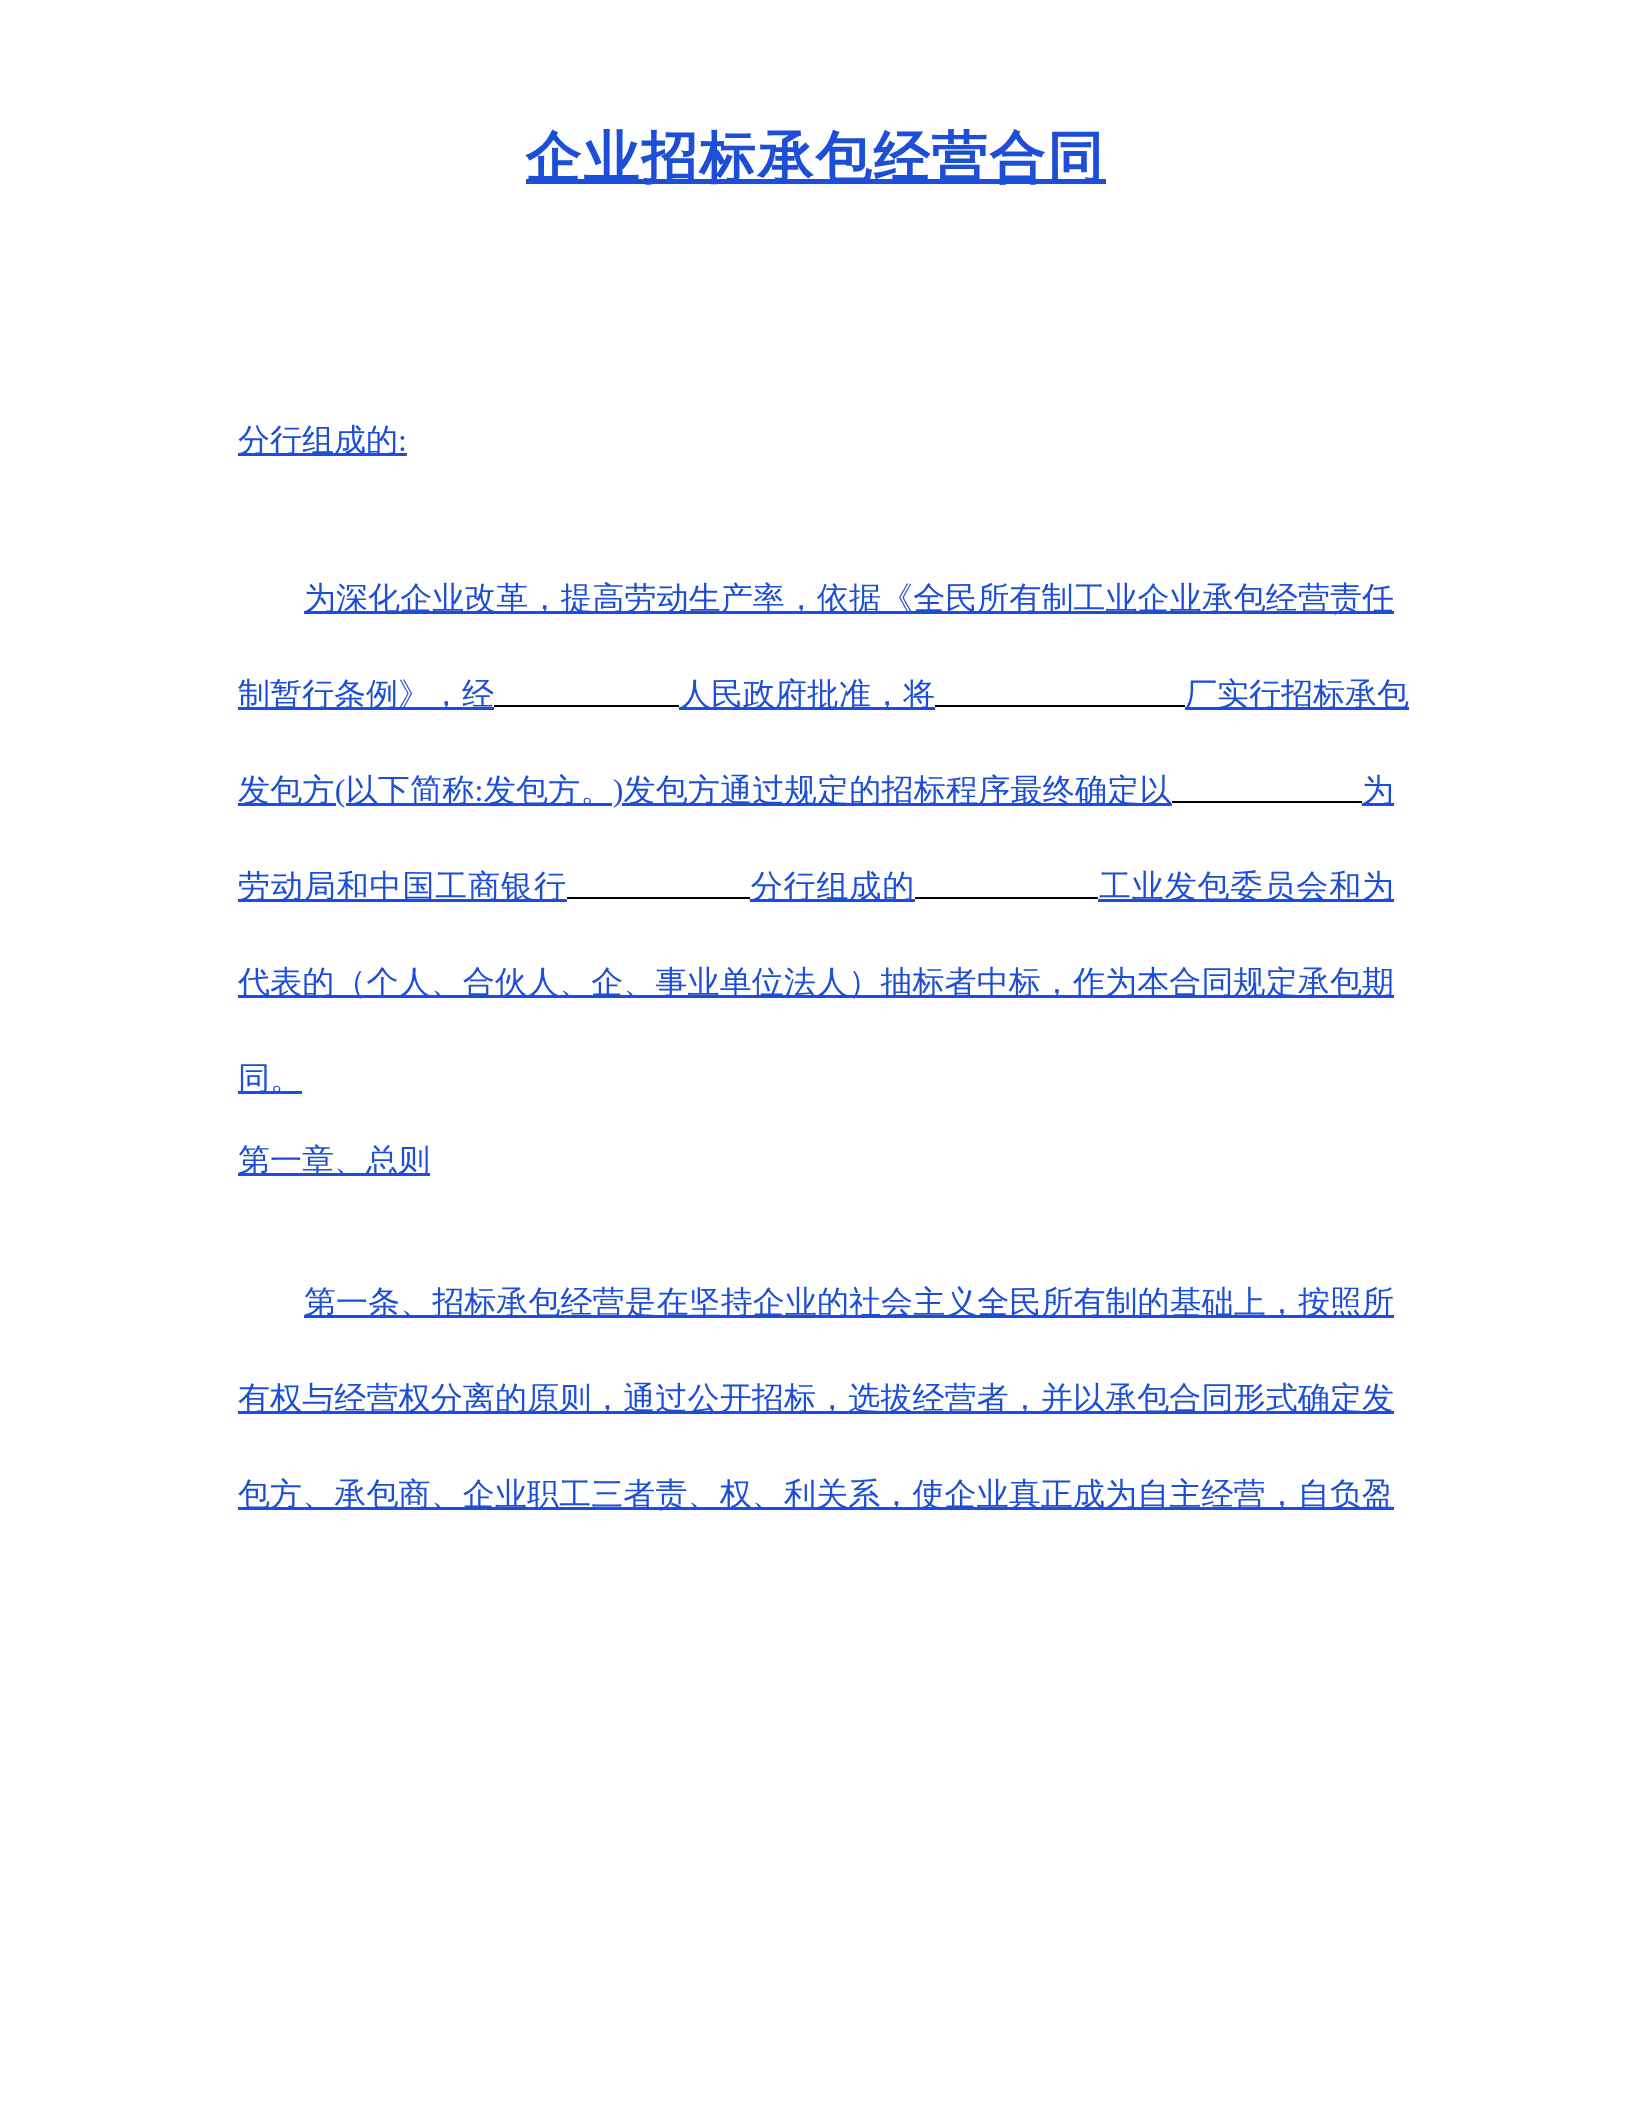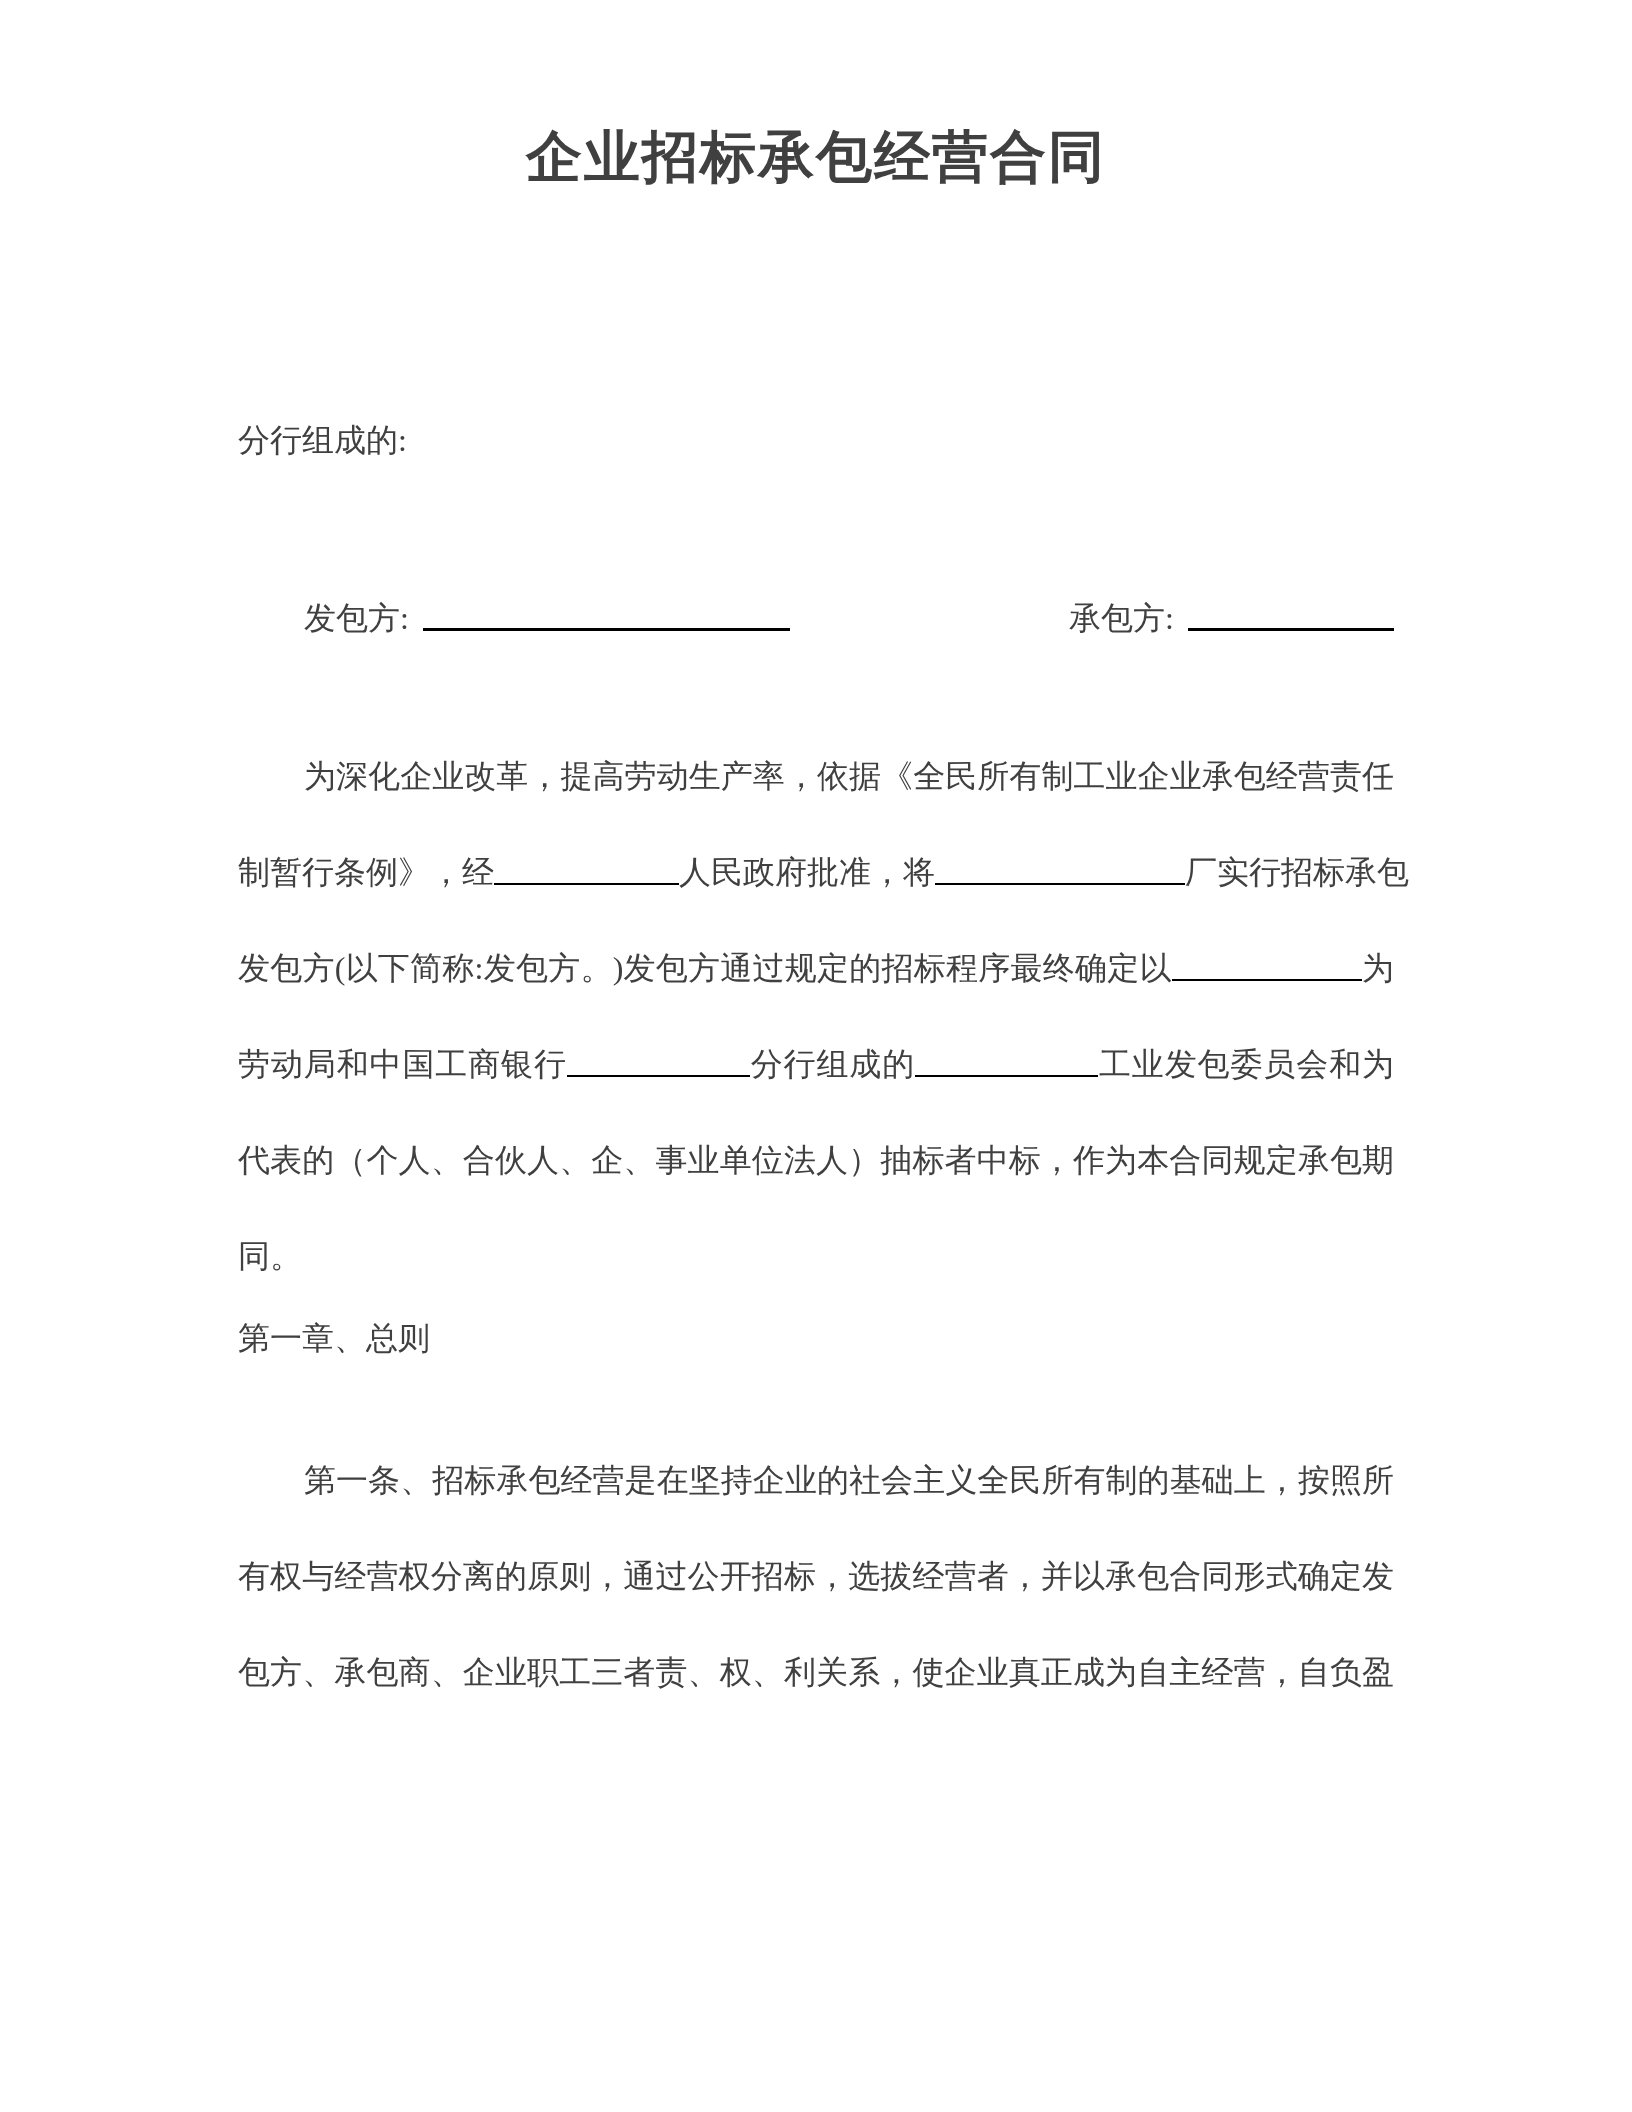--- a/index.html
+++ b/index.html
@@ -10,21 +10,22 @@
     height: 2112px;
     background: #ffffff;
     color: #000000;
     overflow: hidden;
     font-family: "Liberation Serif", "DejaVu Serif", serif;
   }
   .doc {
     margin-left: 238px;
     width: 1156px;
     font-size: 32px;
-    color: #404040;
+    color: #1d4ed8;
+    text-decoration: underline;
   }
   .title {
     padding-top: 122px;
     text-align: center;
     font-family: "Liberation Sans", "DejaVu Sans", sans-serif;
     font-weight: 700;
     font-size: 56px;
     letter-spacing: 2px;
     line-height: 70px;
   }
@@ -66,24 +67,20 @@
 </head>
 <body>
 
 <div class="page">
   <div class="doc">
 
     <div class="title">企业招标承包经营合同</div>
 
     <div class="line intro-line"><span>分行组成的:</span></div>
 
-    <div class="party-row">
-      <span class="party-group"><span>发包方:</span><span class="blank" style="width: 367px;"></span></span>
-      <span class="party-group"><span>承包方:</span><span class="blank" style="width: 206px;"></span></span>
-    </div>
 
     <div class="preamble">
         <div class="line justify indent"><span>为深化企业改革，提高劳动生产率，依据《全民所有制工业企业承包经营责任</span></div>
         <div class="line justify"><span>制暂行条例》，经</span><span class="blank" style="width: 185px;"></span><span>人民政府批准，将</span><span class="blank" style="width: 250px;"></span><span>厂实行招标承包</span></div>
         <div class="line justify"><span>发包方(以下简称:发包方。)发包方通过规定的招标程序最终确定以</span><span class="blank" style="width: 190px;"></span><span>为</span></div>
         <div class="line justify"><span>劳动局和中国工商银行</span><span class="blank" style="width: 183px;"></span><span>分行组成的</span><span class="blank" style="width: 183px;"></span><span>工业发包委员会和为</span></div>
         <div class="line justify"><span>代表的（个人、合伙人、企、事业单位法人）抽标者中标，作为本合同规定承包期</span></div>
         <div class="line"><span>同。</span></div>
       </div>
 

